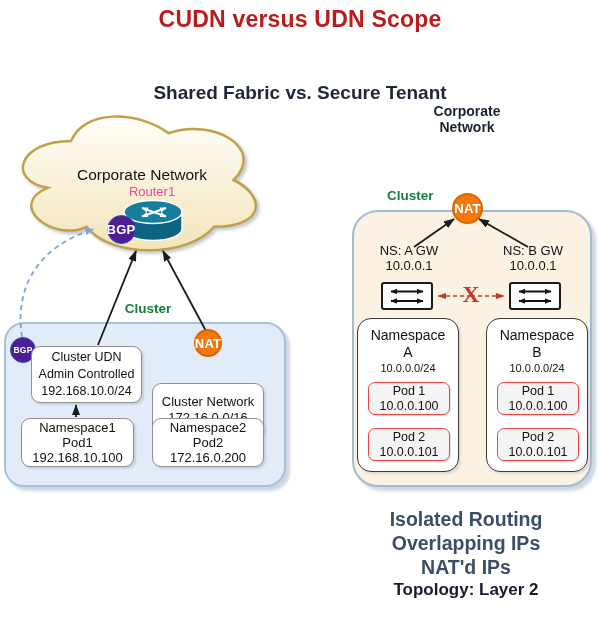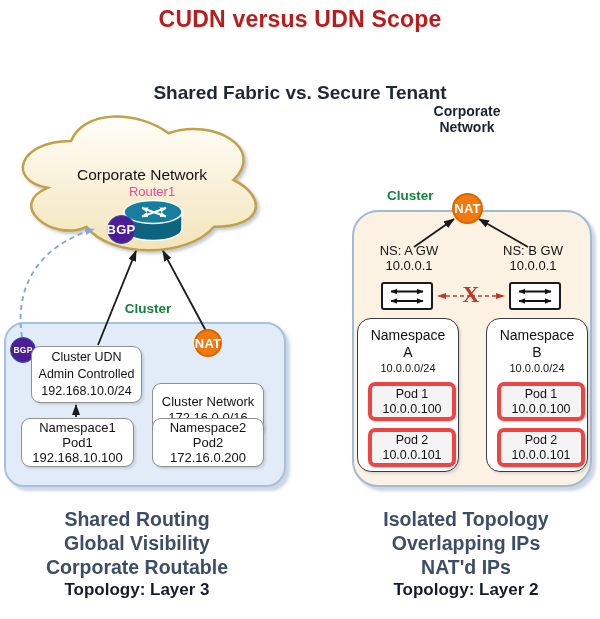--- a/index.html
+++ b/index.html
@@ -30,21 +30,21 @@
   }
   .wbox div{line-height:16.5px;font-size:13px;white-space:nowrap;}
   .udn div{font-size:12.5px;line-height:17px;}
   .nsbox{
     background:#ffffff;border:1.5px solid #3a3a3a;border-radius:14px;
     box-shadow:2px 2px 2px rgba(150,160,175,.3);
   }
   .ns-title{font-size:14px;line-height:16.5px;font-weight:400;}
   .ns-cidr{font-size:11px;}
   .pod{
-    background:#f4f4f4;border:4px solid #ef4444;border-radius:7px;
+    background:#f4f4f4;border:1px solid #ef4444;border-radius:7px;
     box-shadow:1px 1px 1px rgba(150,160,175,.3);
     display:flex;flex-direction:column;align-items:center;justify-content:center;
   }
   .pod div{font-size:12.5px;line-height:14.5px;white-space:nowrap;}
   .gw div{font-size:13px;line-height:14.5px;white-space:nowrap;}
   .sum-line{font-size:19.5px;font-weight:700;color:#3d4d68;line-height:24px;}
   .sum-topo{font-size:17px;font-weight:700;color:#141c2a;line-height:22px;}
   .xmark{font-family:"Liberation Serif","DejaVu Serif",serif;font-size:24px;font-weight:700;color:#c0392b;}
 </style>
 </head>
@@ -152,26 +152,20 @@
     <div style="line-height:15px;">Pod1</div>
     <div style="line-height:15px;">192.168.10.100</div>
   </div>
 
   <div class="abs wbox" style="left:152px;top:418px;width:110px;height:47px;">
     <div style="line-height:15px;">Namespace2</div>
     <div style="line-height:15px;">Pod2</div>
     <div style="line-height:15px;">172.16.0.200</div>
   </div>
 
-  <div class="abs ctr" style="left:17px;top:507px;width:240px;">
-    <div class="sum-line">Shared Routing</div>
-    <div class="sum-line">Global Visibility</div>
-    <div class="sum-line">Corporate Routable</div>
-    <div class="sum-topo">Topology: Layer 3</div>
-  </div>
 
   <div class="abs ctr" style="left:427px;top:103px;width:80px;font-size:14px;font-weight:700;color:#1b2331;line-height:16px;">Corporate Network</div>
 
   <div class="abs cluster-tag" style="left:387px;top:188px;">Cluster</div>
 
   <div class="abs badge nat" style="left:452px;top:193px;width:27px;height:27px;">NAT</div>
 
   <div class="abs ctr gw" style="left:369px;top:244px;width:80px;">
     <div>NS: A GW</div>
     <div>10.0.0.1</div>
@@ -203,19 +197,19 @@
       <div>Pod 1</div>
       <div>10.0.0.100</div>
     </div>
     <div class="pod abs" style="left:10px;top:109px;width:80px;height:31px;">
       <div>Pod 2</div>
       <div>10.0.0.101</div>
     </div>
   </div>
 
   <div class="abs ctr" style="left:346px;top:507px;width:240px;">
-    <div class="sum-line">Isolated Topology</div>
+    <div class="sum-line">Isolated Routing</div>
     <div class="sum-line">Overlapping IPs</div>
     <div class="sum-line">NAT'd IPs</div>
     <div class="sum-topo">Topology: Layer 2</div>
   </div>
 
 </div>
 
 </body></html>

